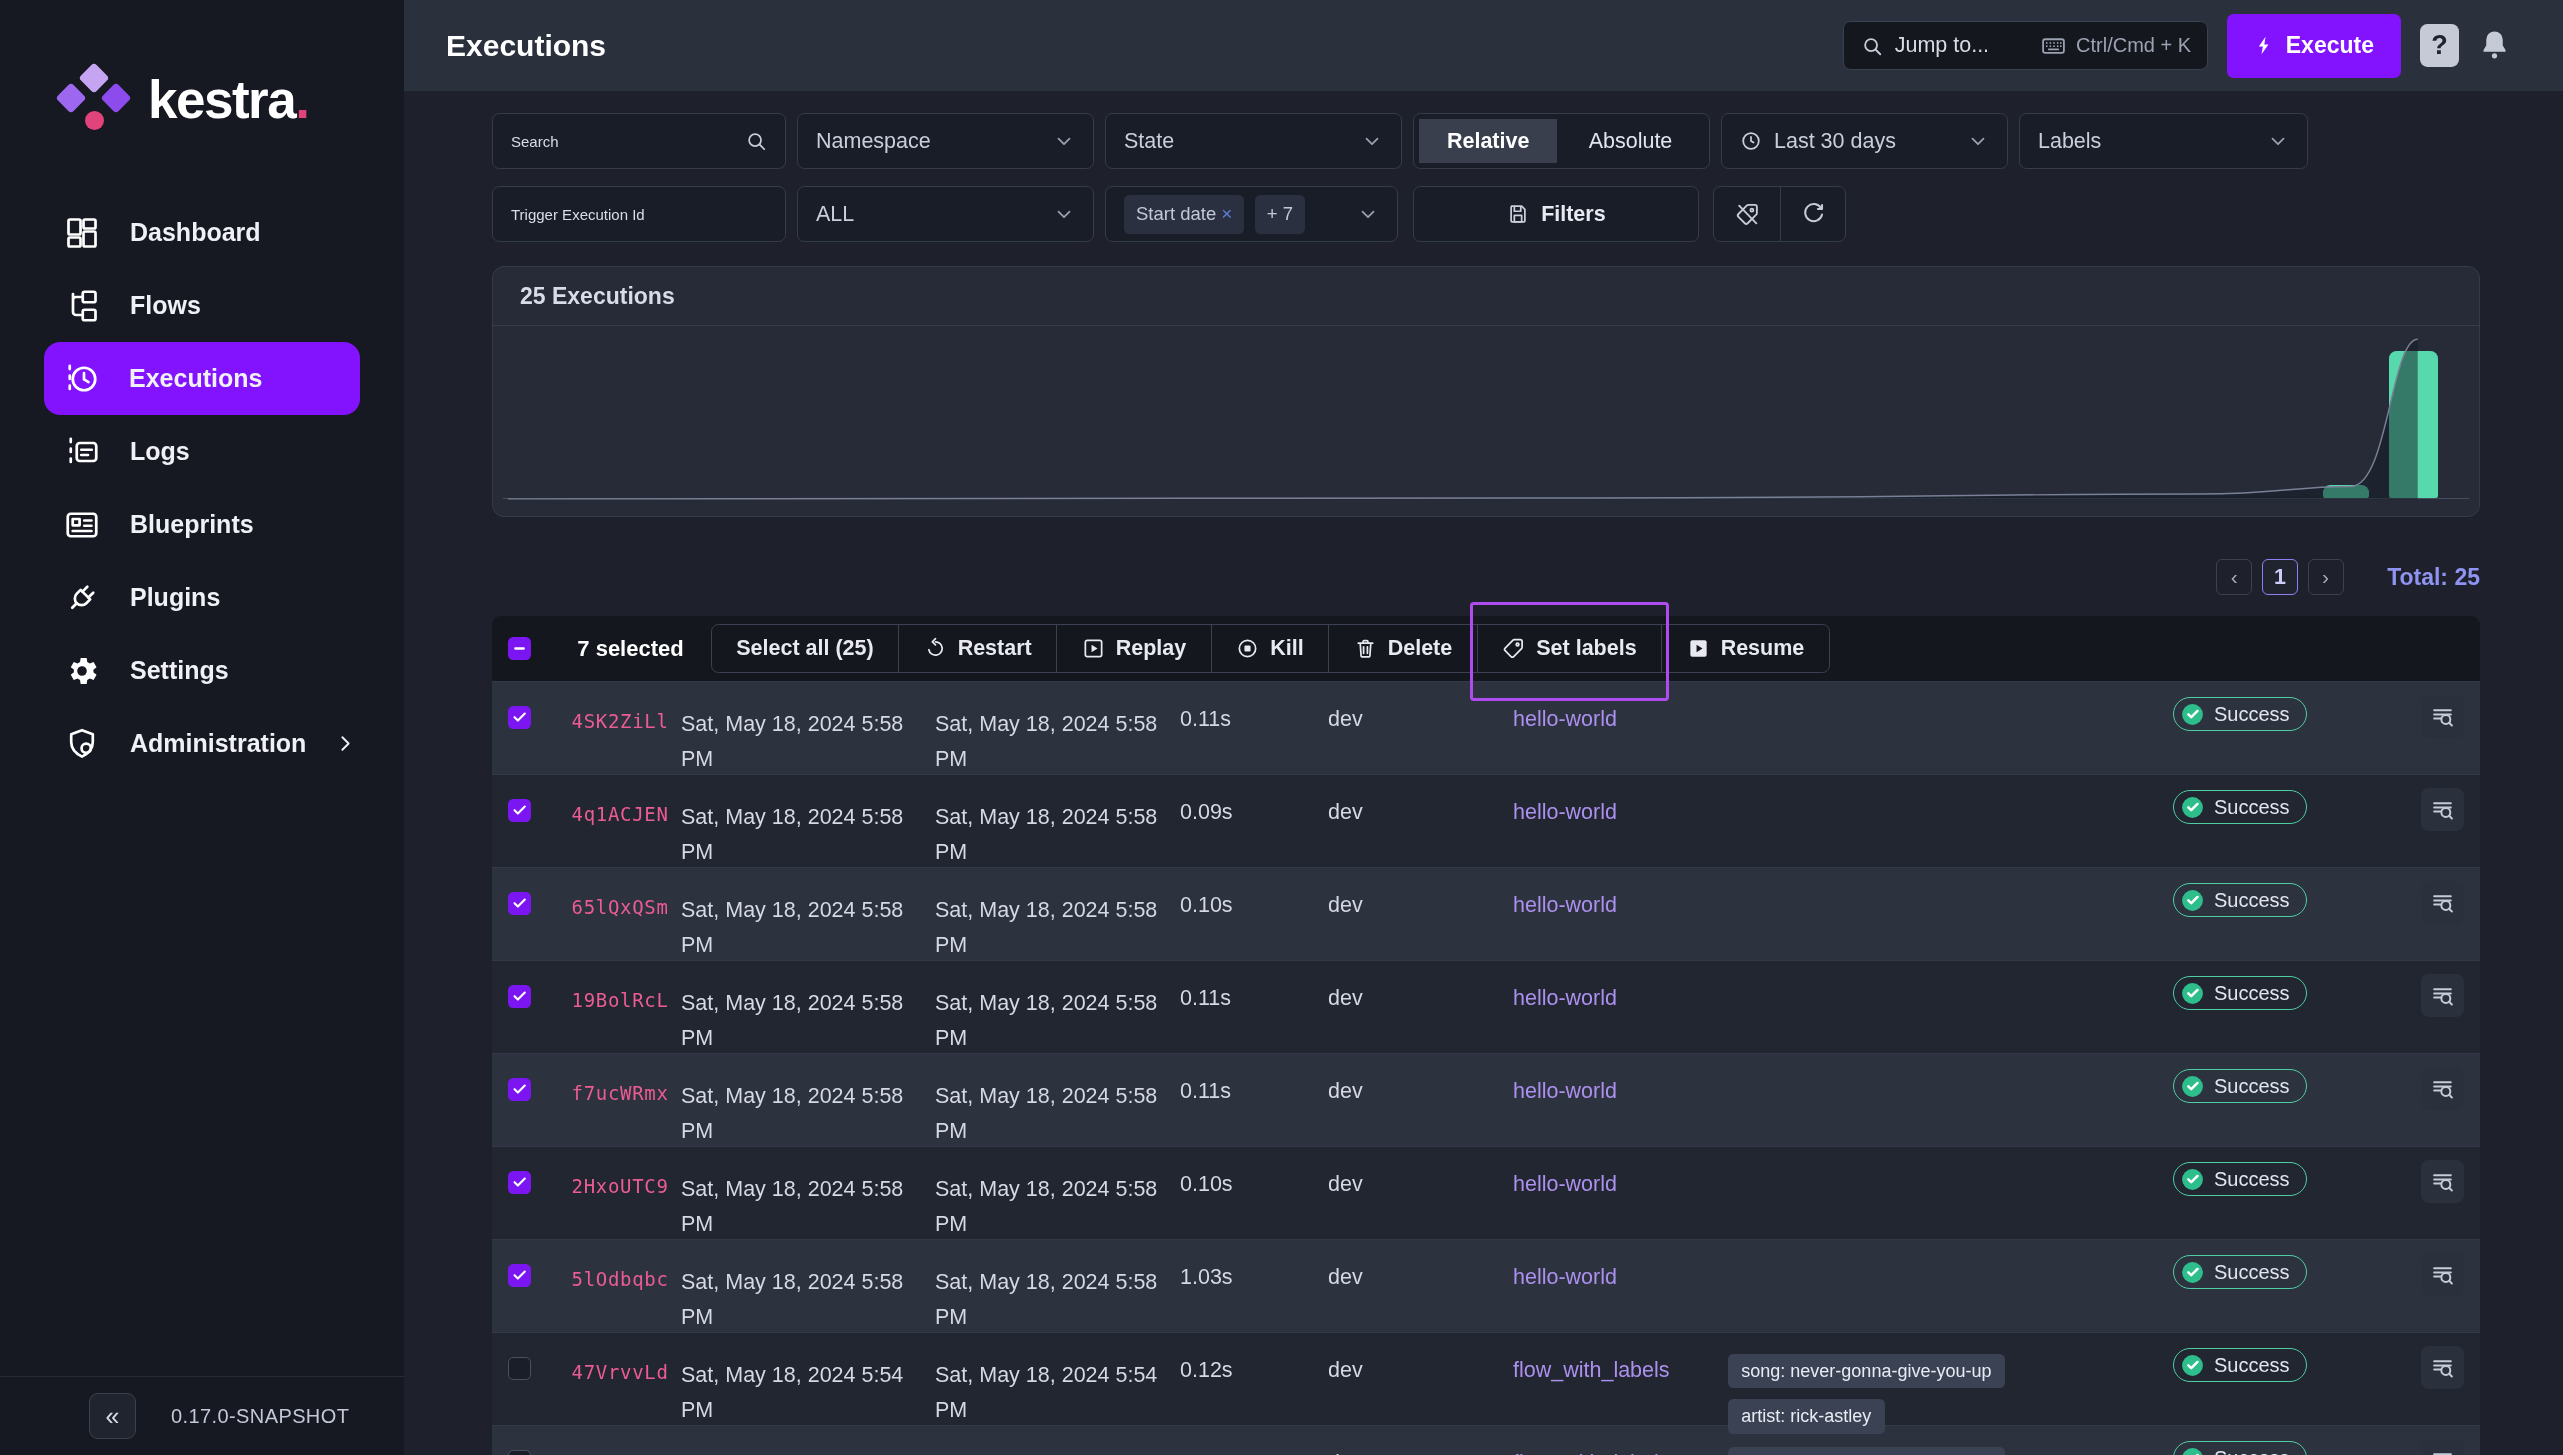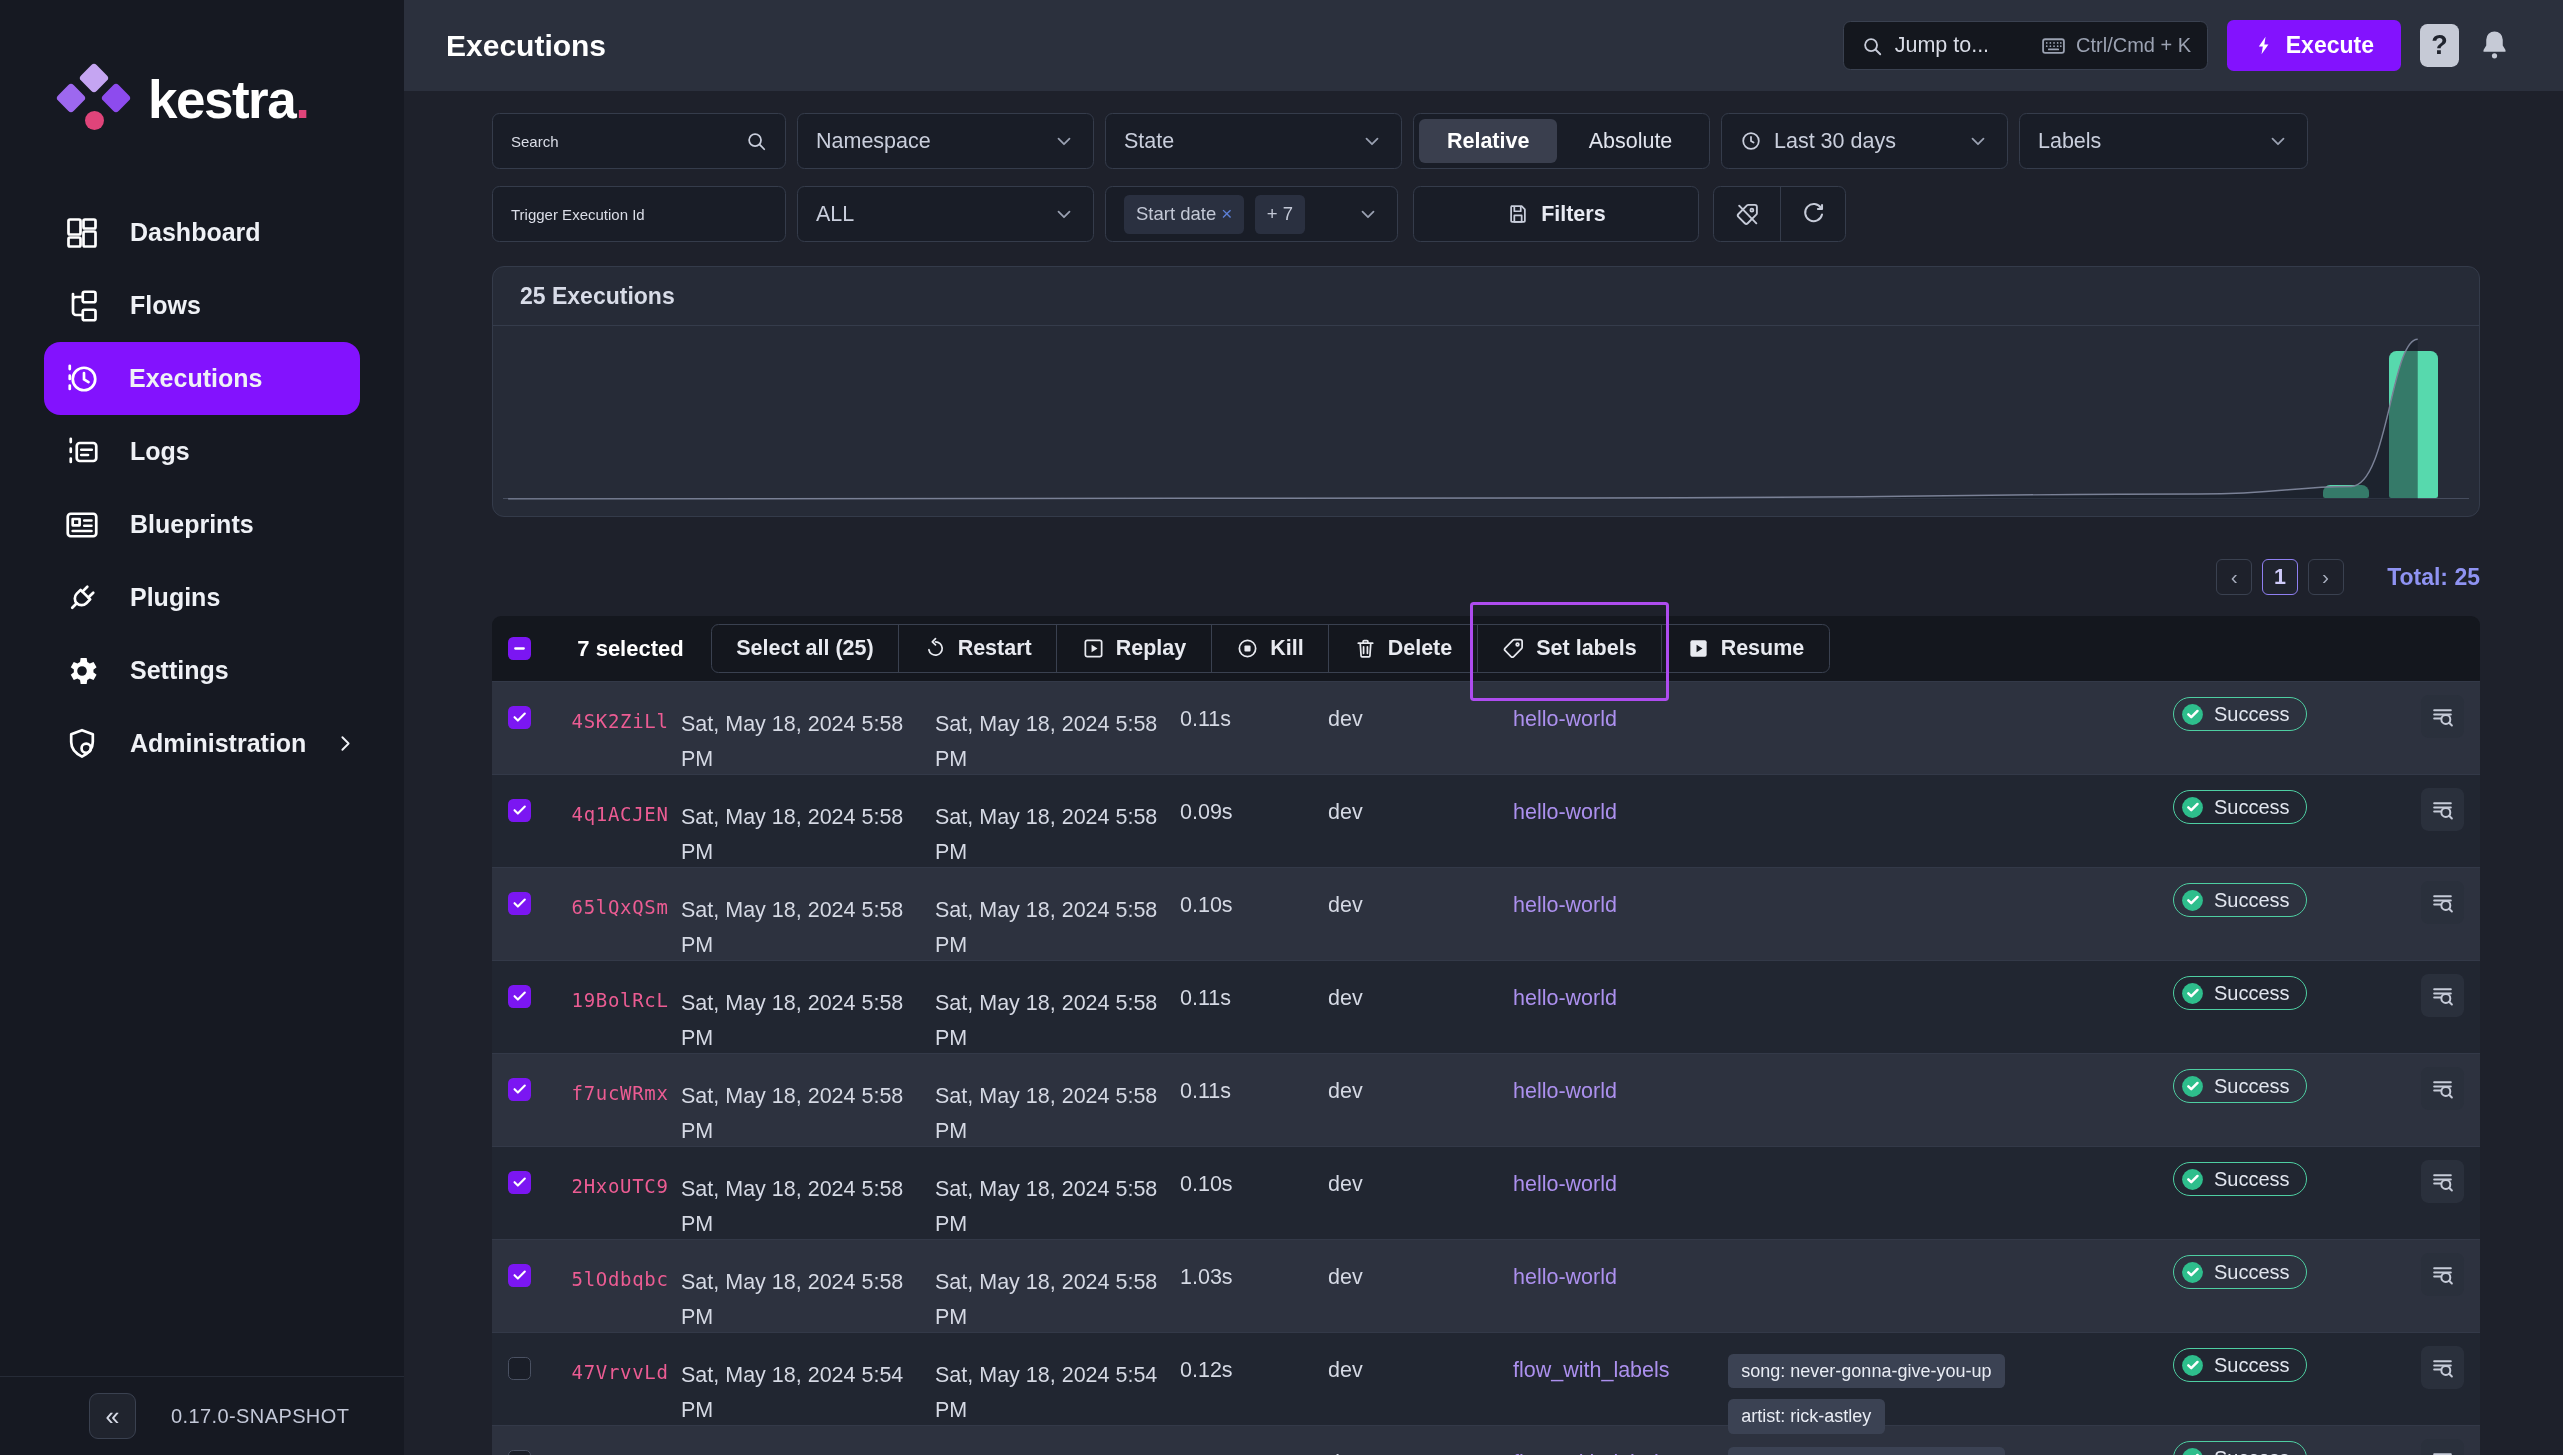--- a/index.html
+++ b/index.html
@@ -36,40 +36,40 @@
   
   .topbar { position:absolute; left:404px; top:0; right:0; height:91px; background:#2B303D; display:flex; align-items:center; padding:0 52px 0 42px; }
   .page-title { font-size:30px; font-weight:800; color:#FFFFFF; }
   .top-right { margin-left:auto; display:flex; align-items:center; gap:19px; }
   .jumpto { width:365px; height:49px; background:#14171E; border:1.5px solid #3A4150; border-radius:7.4px; display:flex; align-items:center; padding:0 16.3px; }
   .jumpto .q-icon { width:22px; height:22px; color:#C7CBD8; flex:0 0 auto; }
   .jumpto input { background:transparent; border:none; outline:none; color:#D9DCE6; font-size:21.5px; width:141px; margin-left:12px; font-family:inherit; }
   .jumpto input::placeholder { color:#D9DCE6; opacity:1; }
   .shortcut { margin-left:auto; display:flex; align-items:center; gap:10.4px; color:#9BA2B2; font-size:20px; }
   .shortcut .kb-icon { width:25px; height:25px; color:#9BA2B2; }
-  .execute-btn { height:51px; padding:0 27px; background:#8312FE; border:none; border-radius:6.7px; color:#fff; font-size:23px; font-weight:700; display:flex; align-items:center; gap:10.4px; cursor:pointer; font-family:inherit; }
+  .execute-btn { height:64px; padding:0 27px; background:#8312FE; border:none; border-radius:6.7px; color:#fff; font-size:23px; font-weight:700; display:flex; align-items:center; gap:10.4px; cursor:pointer; font-family:inherit; }
   .execute-btn .bolt { width:21px; height:21px; }
   .help-btn { width:39px; height:43px; background:#C6CAD6; border-radius:7.4px; color:#20242E; font-size:27px; font-weight:800; display:flex; align-items:center; justify-content:center; cursor:pointer; }
   .bell-btn { width:33px; height:36px; color:#C6CAD6; cursor:pointer; }
 
   
   .main { position:absolute; left:404px; top:91px; right:0; bottom:0; padding:22px 83px 0 88px; }
   .filters-row { display:flex; gap:11px; height:56px; margin-bottom:17px; }
   .f-box { background:#191D27; border:1.5px solid #353C4B; border-radius:7.4px; height:56px; display:flex; align-items:center; padding:0 18px; color:#C9CEDC; font-size:21.5px; }
   .f-box input { background:transparent; border:none; outline:none; color:#DADDE7; font-size:15px; width:100%; font-family:inherit; }
   .f-box input::placeholder { color:#DADDE7; opacity:1; }
   .f-search { width:294px; }
   .f-dd { justify-content:flex-start; cursor:pointer; }
   .f-dd .dd-label { flex:1; }
   .dd-chevron { width:22px; height:22px; color:#9AA1B2; flex:0 0 auto; }
   .mini-icon { width:22px; height:22px; color:#C9CEDC; flex:0 0 auto; }
   .w400 { width:297px; } .w395 { width:293px; } .w387 { width:287px; } .w390 { width:289px; }
   .segmented { width:297px; padding:0 5.2px; gap:0; }
   .seg-opt { height:44px; display:flex; align-items:center; justify-content:center; font-size:21.5px; cursor:pointer; color:#E2E5EE; }
-  .seg-opt.sel { background:#3A3F4E; border-radius:6px; width:138px; color:#FFFFFF; font-weight:600; }
+  .seg-opt.sel { background:#3A3F4E; border-radius:0; width:138px; color:#FFFFFF; font-weight:600; }
   .seg-opt.unsel { flex:1; }
   .chip { background:#2A3040; border-radius:5.2px; height:39px; display:flex; align-items:center; padding:0 12px; font-size:18.5px; color:#C3C8D6; gap:5px; }
   .chip .chip-x { color:#5C7FD6; font-size:19px; cursor:pointer; }
   .f-filtersbtn { width:286px; margin-left:4.4px; justify-content:center; gap:12px; color:#E8EAF2; font-weight:600; cursor:pointer; }
   .icon-pair { width:133px; margin-left:3px; padding:0; }
   .icon-cell { width:50%; height:100%; display:flex; align-items:center; justify-content:center; color:#C6CBD8; cursor:pointer; }
   .icon-cell + .icon-cell { border-left:1.5px solid #353C4B; }
   .icon-cell svg { width:25px; height:25px; }
 
   

